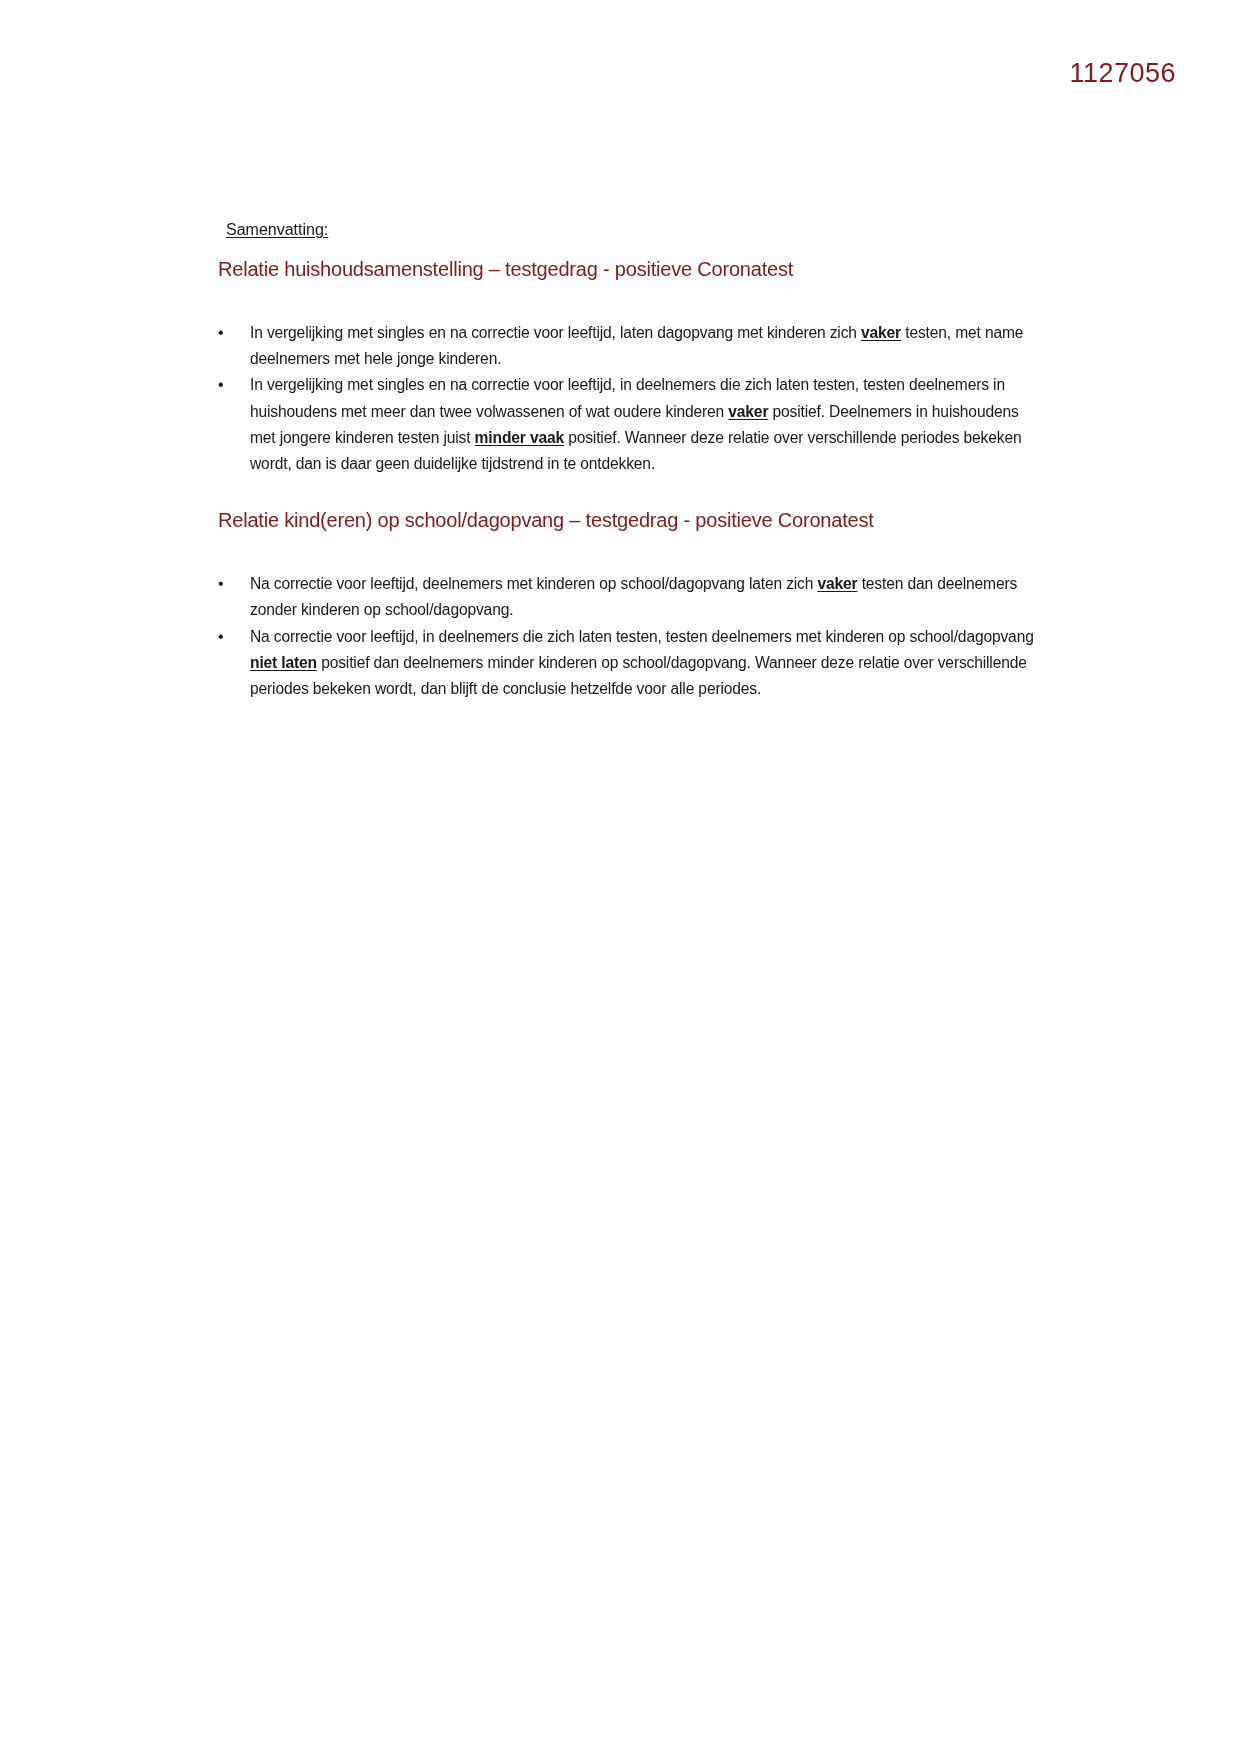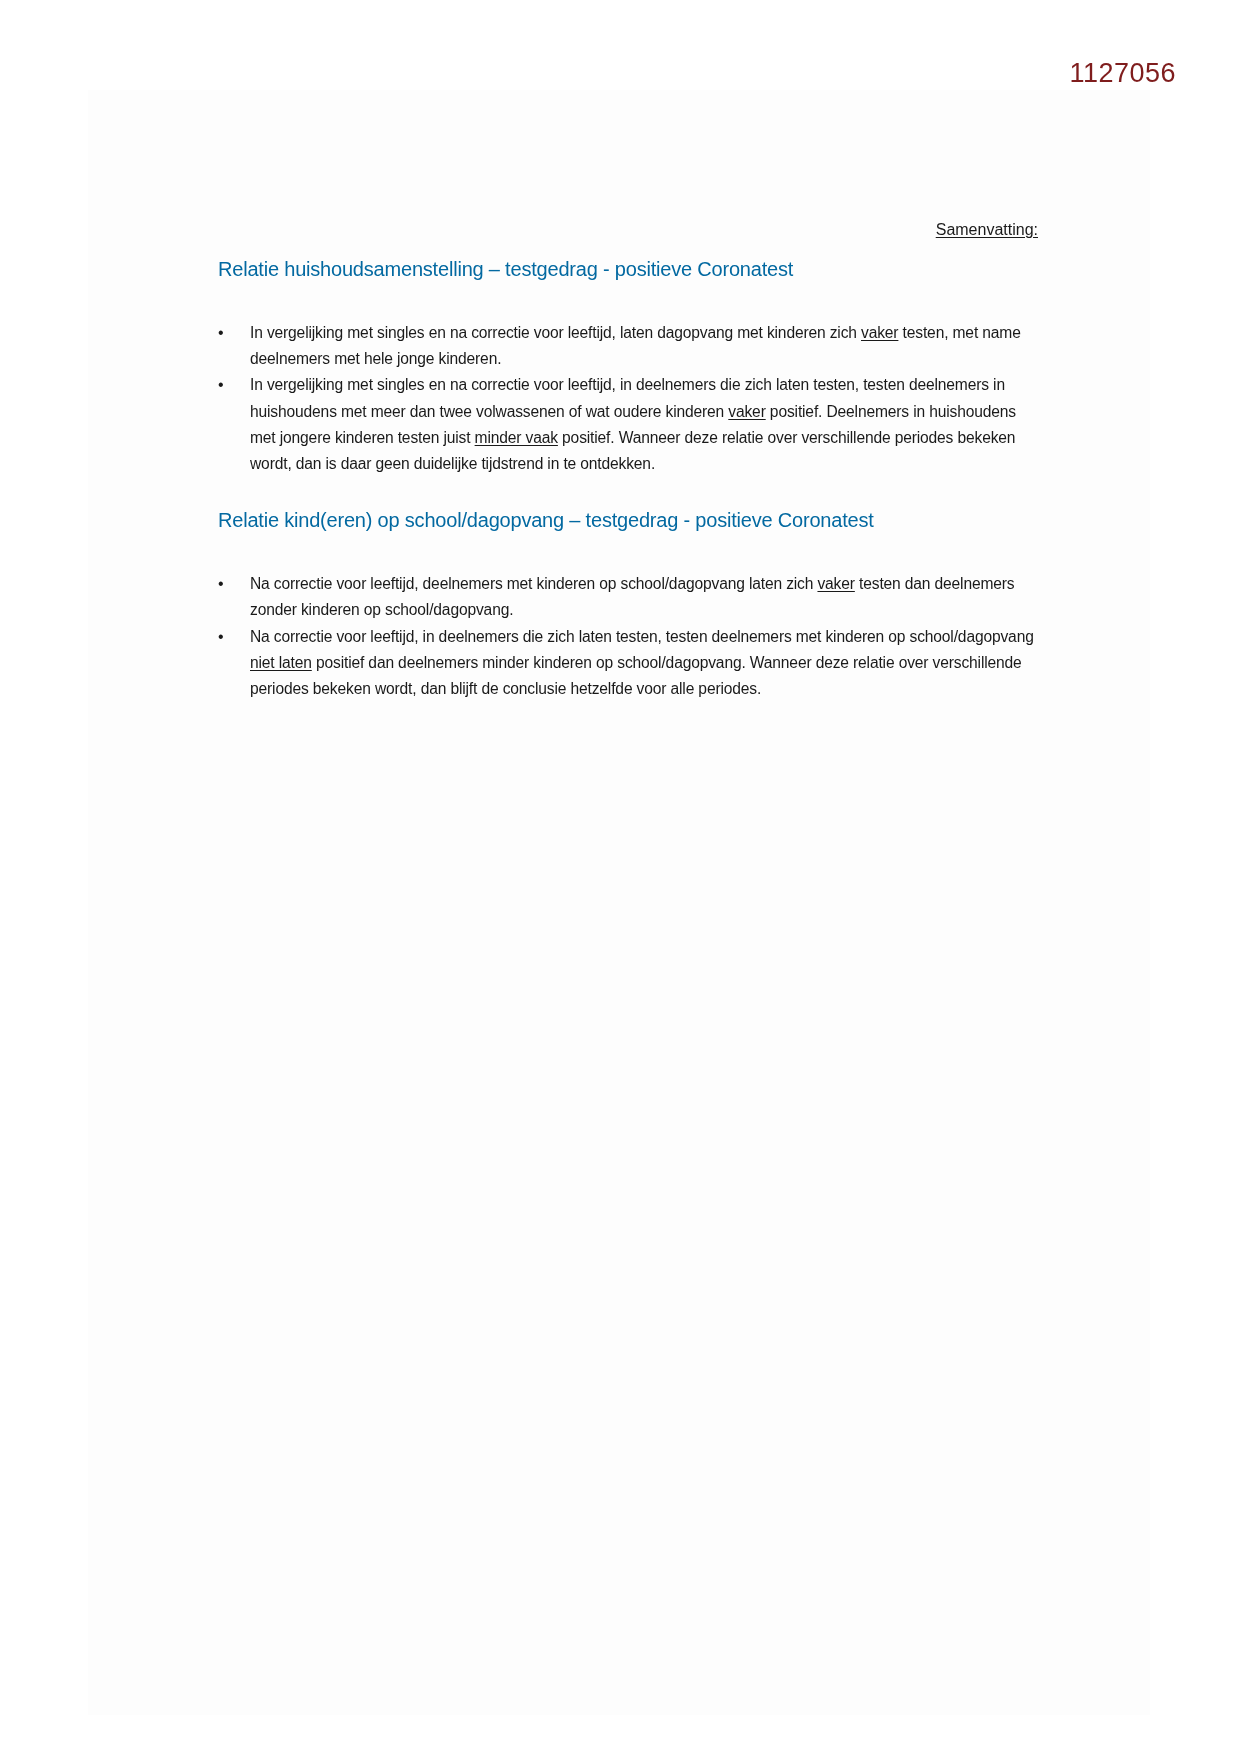--- a/index.html
+++ b/index.html
@@ -36,27 +36,26 @@
       left: 218px;
       top: 218px;
       width: 820px;
       font-family: "Liberation Sans", sans-serif;
       color: #1a1a1a;
     }
     .summary-label {
       font-size: 16px;
       text-decoration: underline;
       text-underline-offset: 2px;
-      margin: 0 0 12px 0;
+      margin: 0 0 12px 8px;
       line-height: 24px;
-      text-align: right;
     }
     .section-heading {
       font-size: 20px;
-      color: #0369a1;
+      color: #7f1d1d;
       font-weight: normal;
       margin: 0;
       line-height: 30px;
       letter-spacing: -0.2px;
     }
     .bullets {
       list-style: none;
       margin: 0;
       padding: 0;
     }
@@ -70,20 +69,21 @@
     .bullet-dot {
       position: absolute;
       left: 0;
       top: 0;
       width: 10px;
       font-size: 16px;
     }
     .u {
       text-decoration: underline;
       text-underline-offset: 2px;
+      font-weight: bold;
     }
     .section1-list { margin-top: 36px; }
     .section2-heading { margin-top: 28px; }
     .section2-list { margin-top: 36px; }
   </style>
 </head>
 <body>
 
 <div class="doc-id">1127056</div>
 

